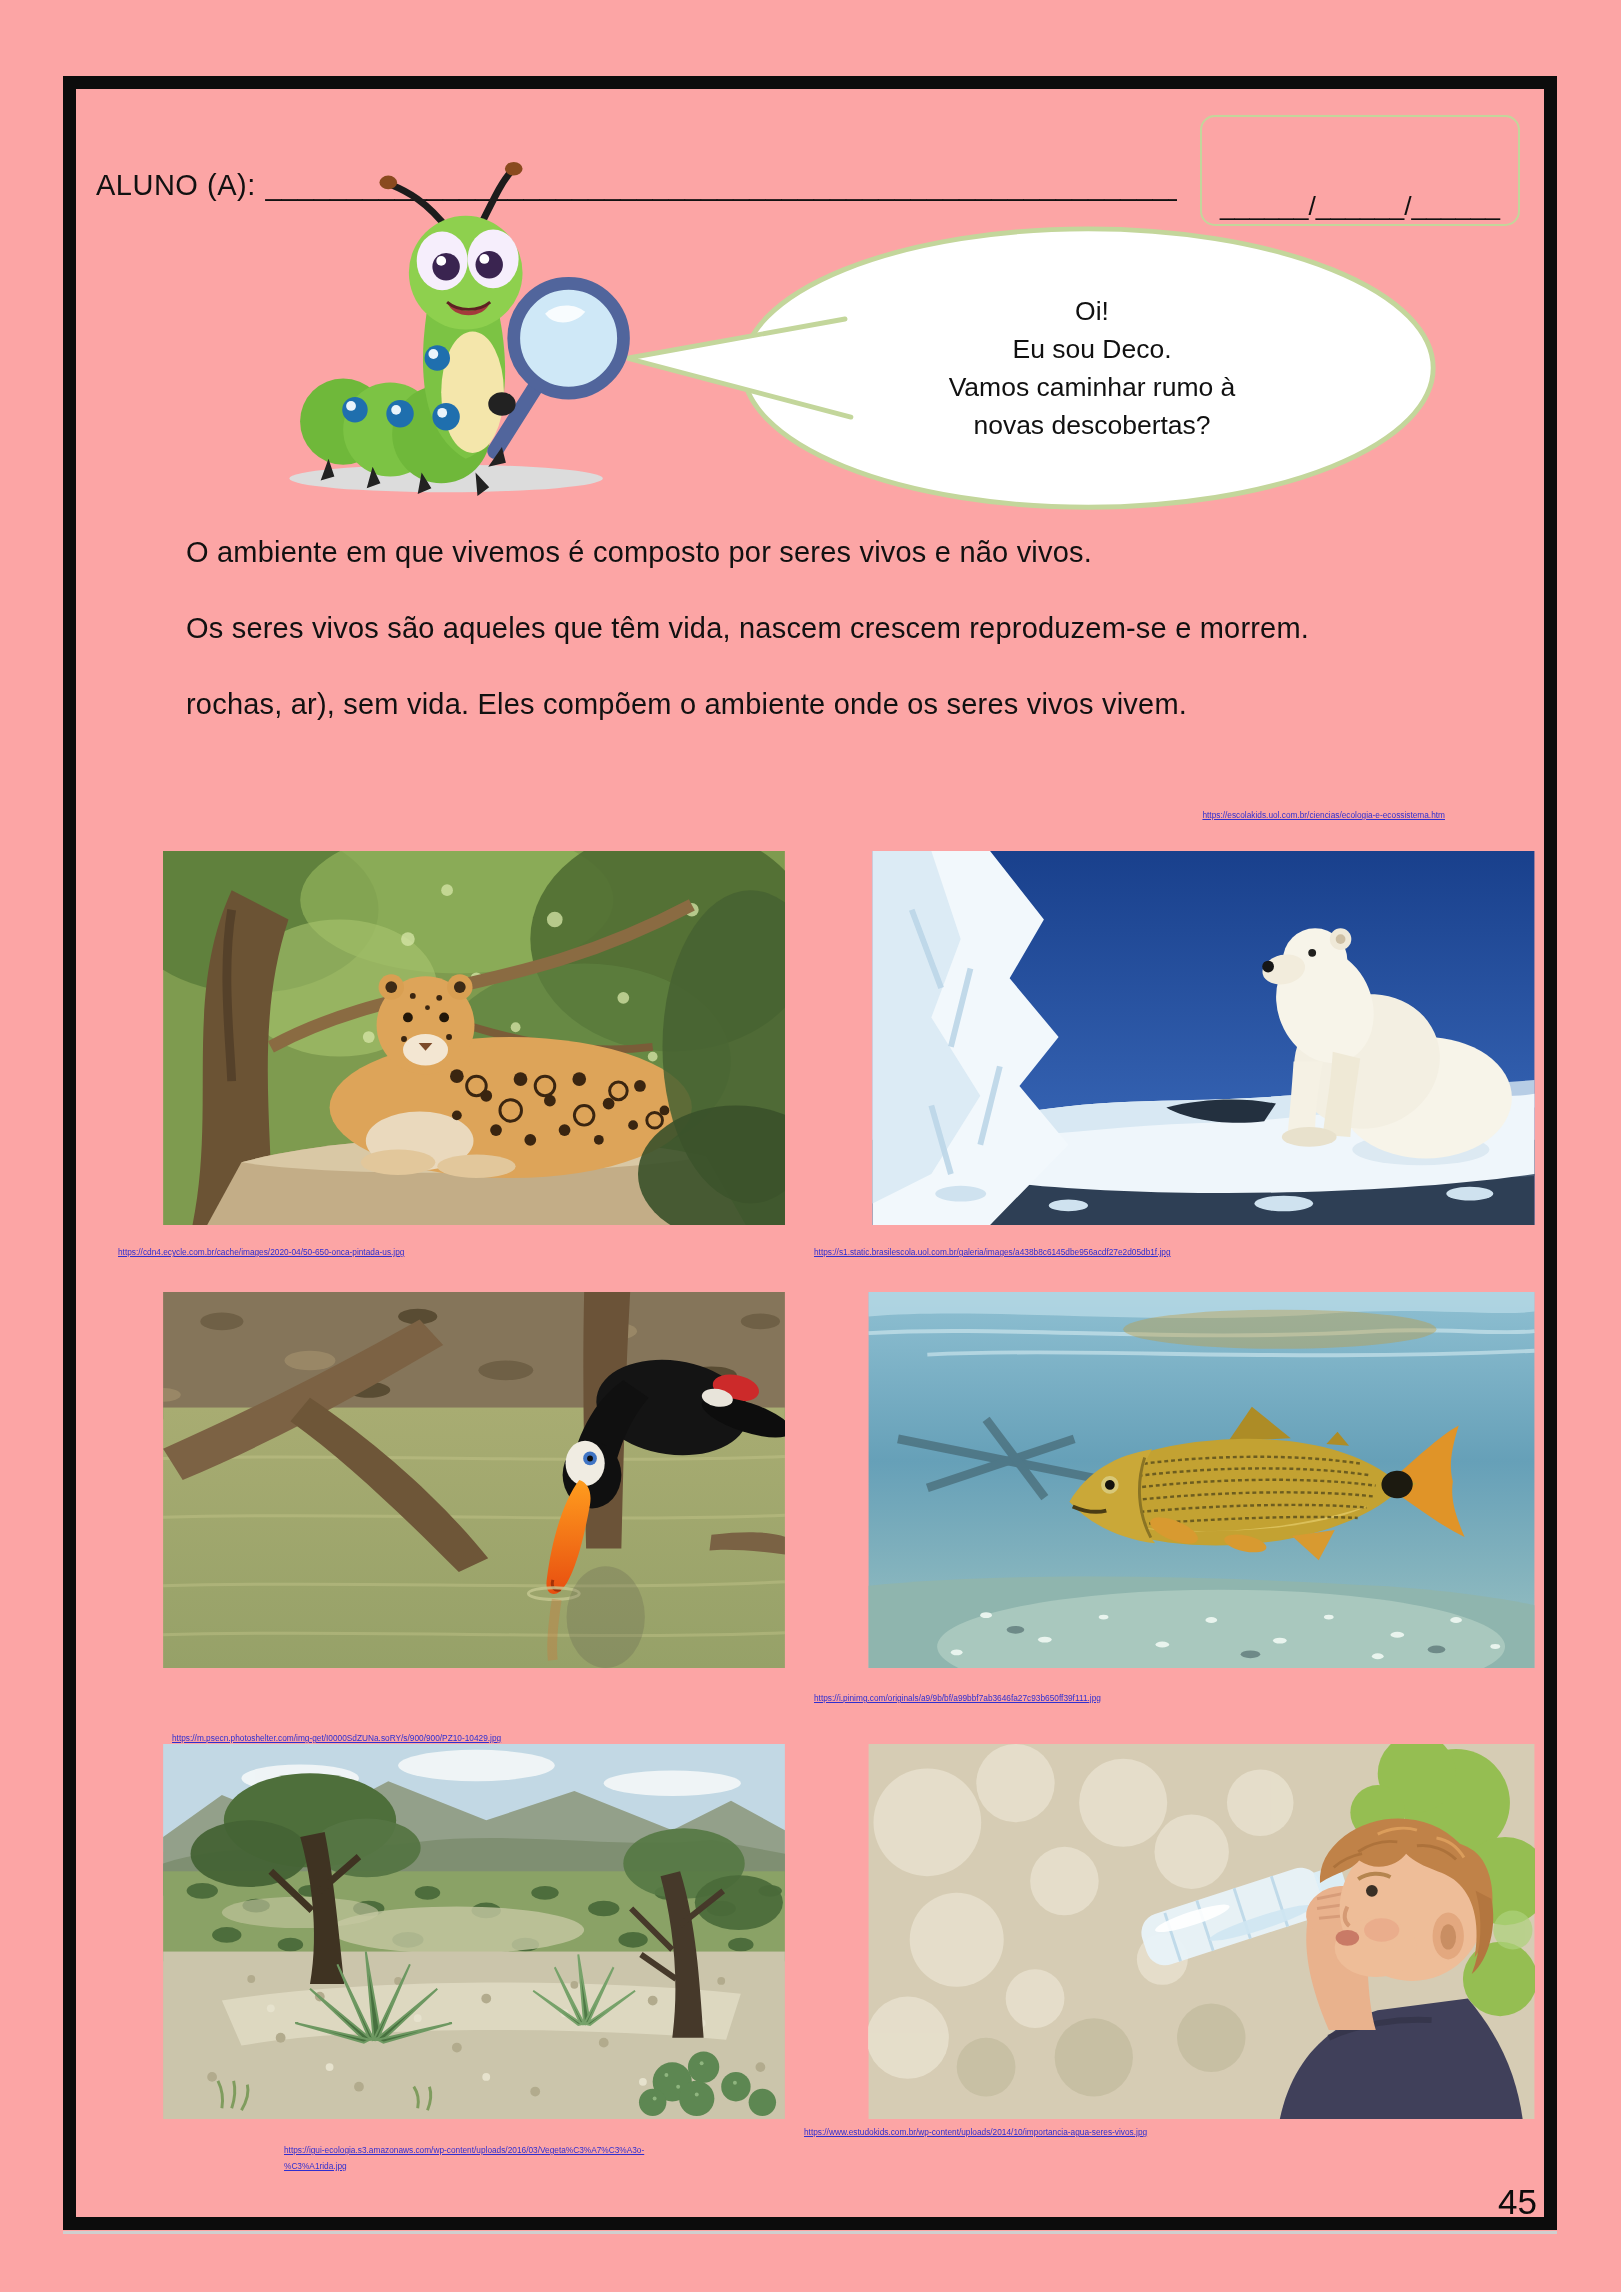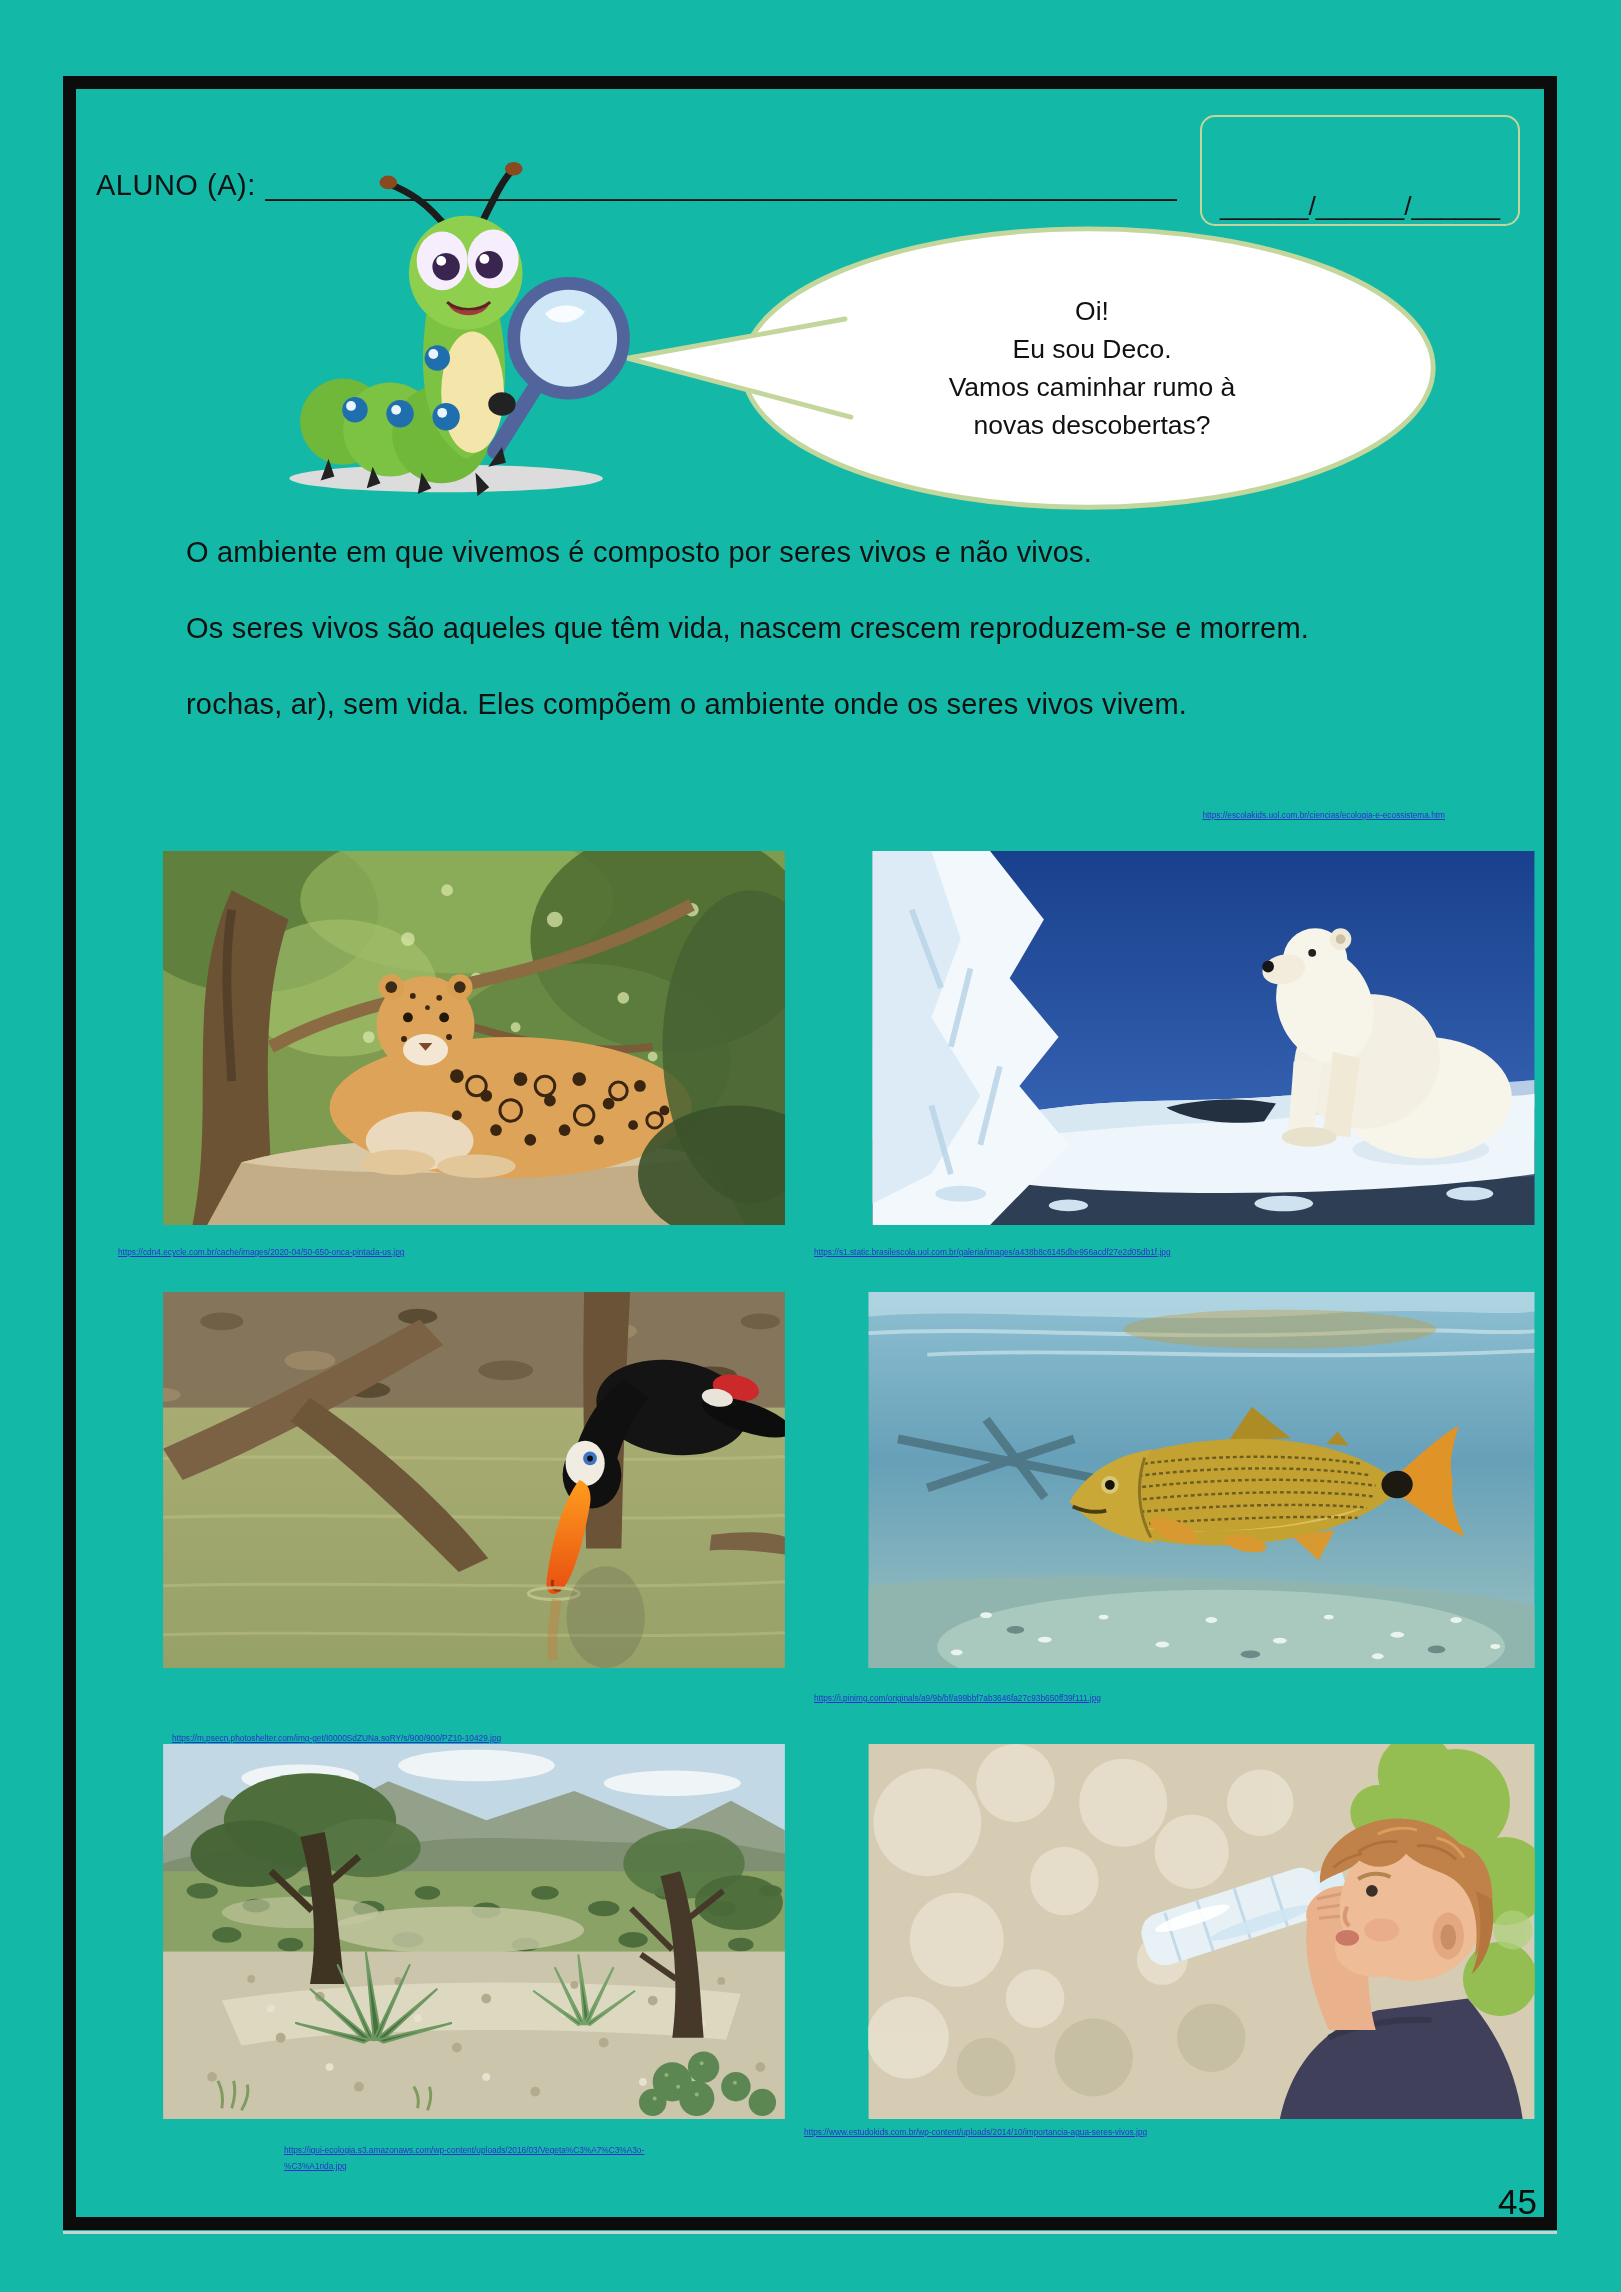--- a/index.html
+++ b/index.html
@@ -1,17 +1,17 @@
 <!DOCTYPE html>
 <html><head>
 <meta charset="utf-8">
 <style>
   html,body{margin:0;padding:0;background:#ffffff;}
   body{font-family:"Liberation Sans", sans-serif; color:#111;}
-  .page{position:relative;width:1621px;height:2293px;background:#14b8a6;overflow:hidden;}
+  .page{position:relative;width:1621px;height:2293px;background:#fca5a5;overflow:hidden;}
   .frame{position:absolute;left:63px;top:76px;width:1494px;height:2154px;border:13.7px solid #0c0c0c;box-sizing:border-box;z-index:6;pointer-events:none;}
   .frame-shadow{position:absolute;left:63px;top:2231px;width:1494px;height:2.9px;background:#cfcfcf;z-index:5;}
 
   .student-line{position:absolute;left:96px;top:169px;height:39px;display:flex;align-items:flex-start;z-index:2;}
   .student-label{font-size:29px;letter-spacing:0.5px;white-space:nowrap;}
   .name-blank{display:inline-block;margin-left:9.8px;width:912px;overflow:hidden;white-space:nowrap;font-size:29px;letter-spacing:0;}
 
   .date-box{position:absolute;left:1200px;top:115px;width:320px;height:111px;border:2.9px solid #c3d69b;border-radius:15px;box-sizing:border-box;z-index:2;}
   .date-blank{position:absolute;left:0;right:0;bottom:2px;text-align:center;font-size:26.5px;white-space:nowrap;}
 

